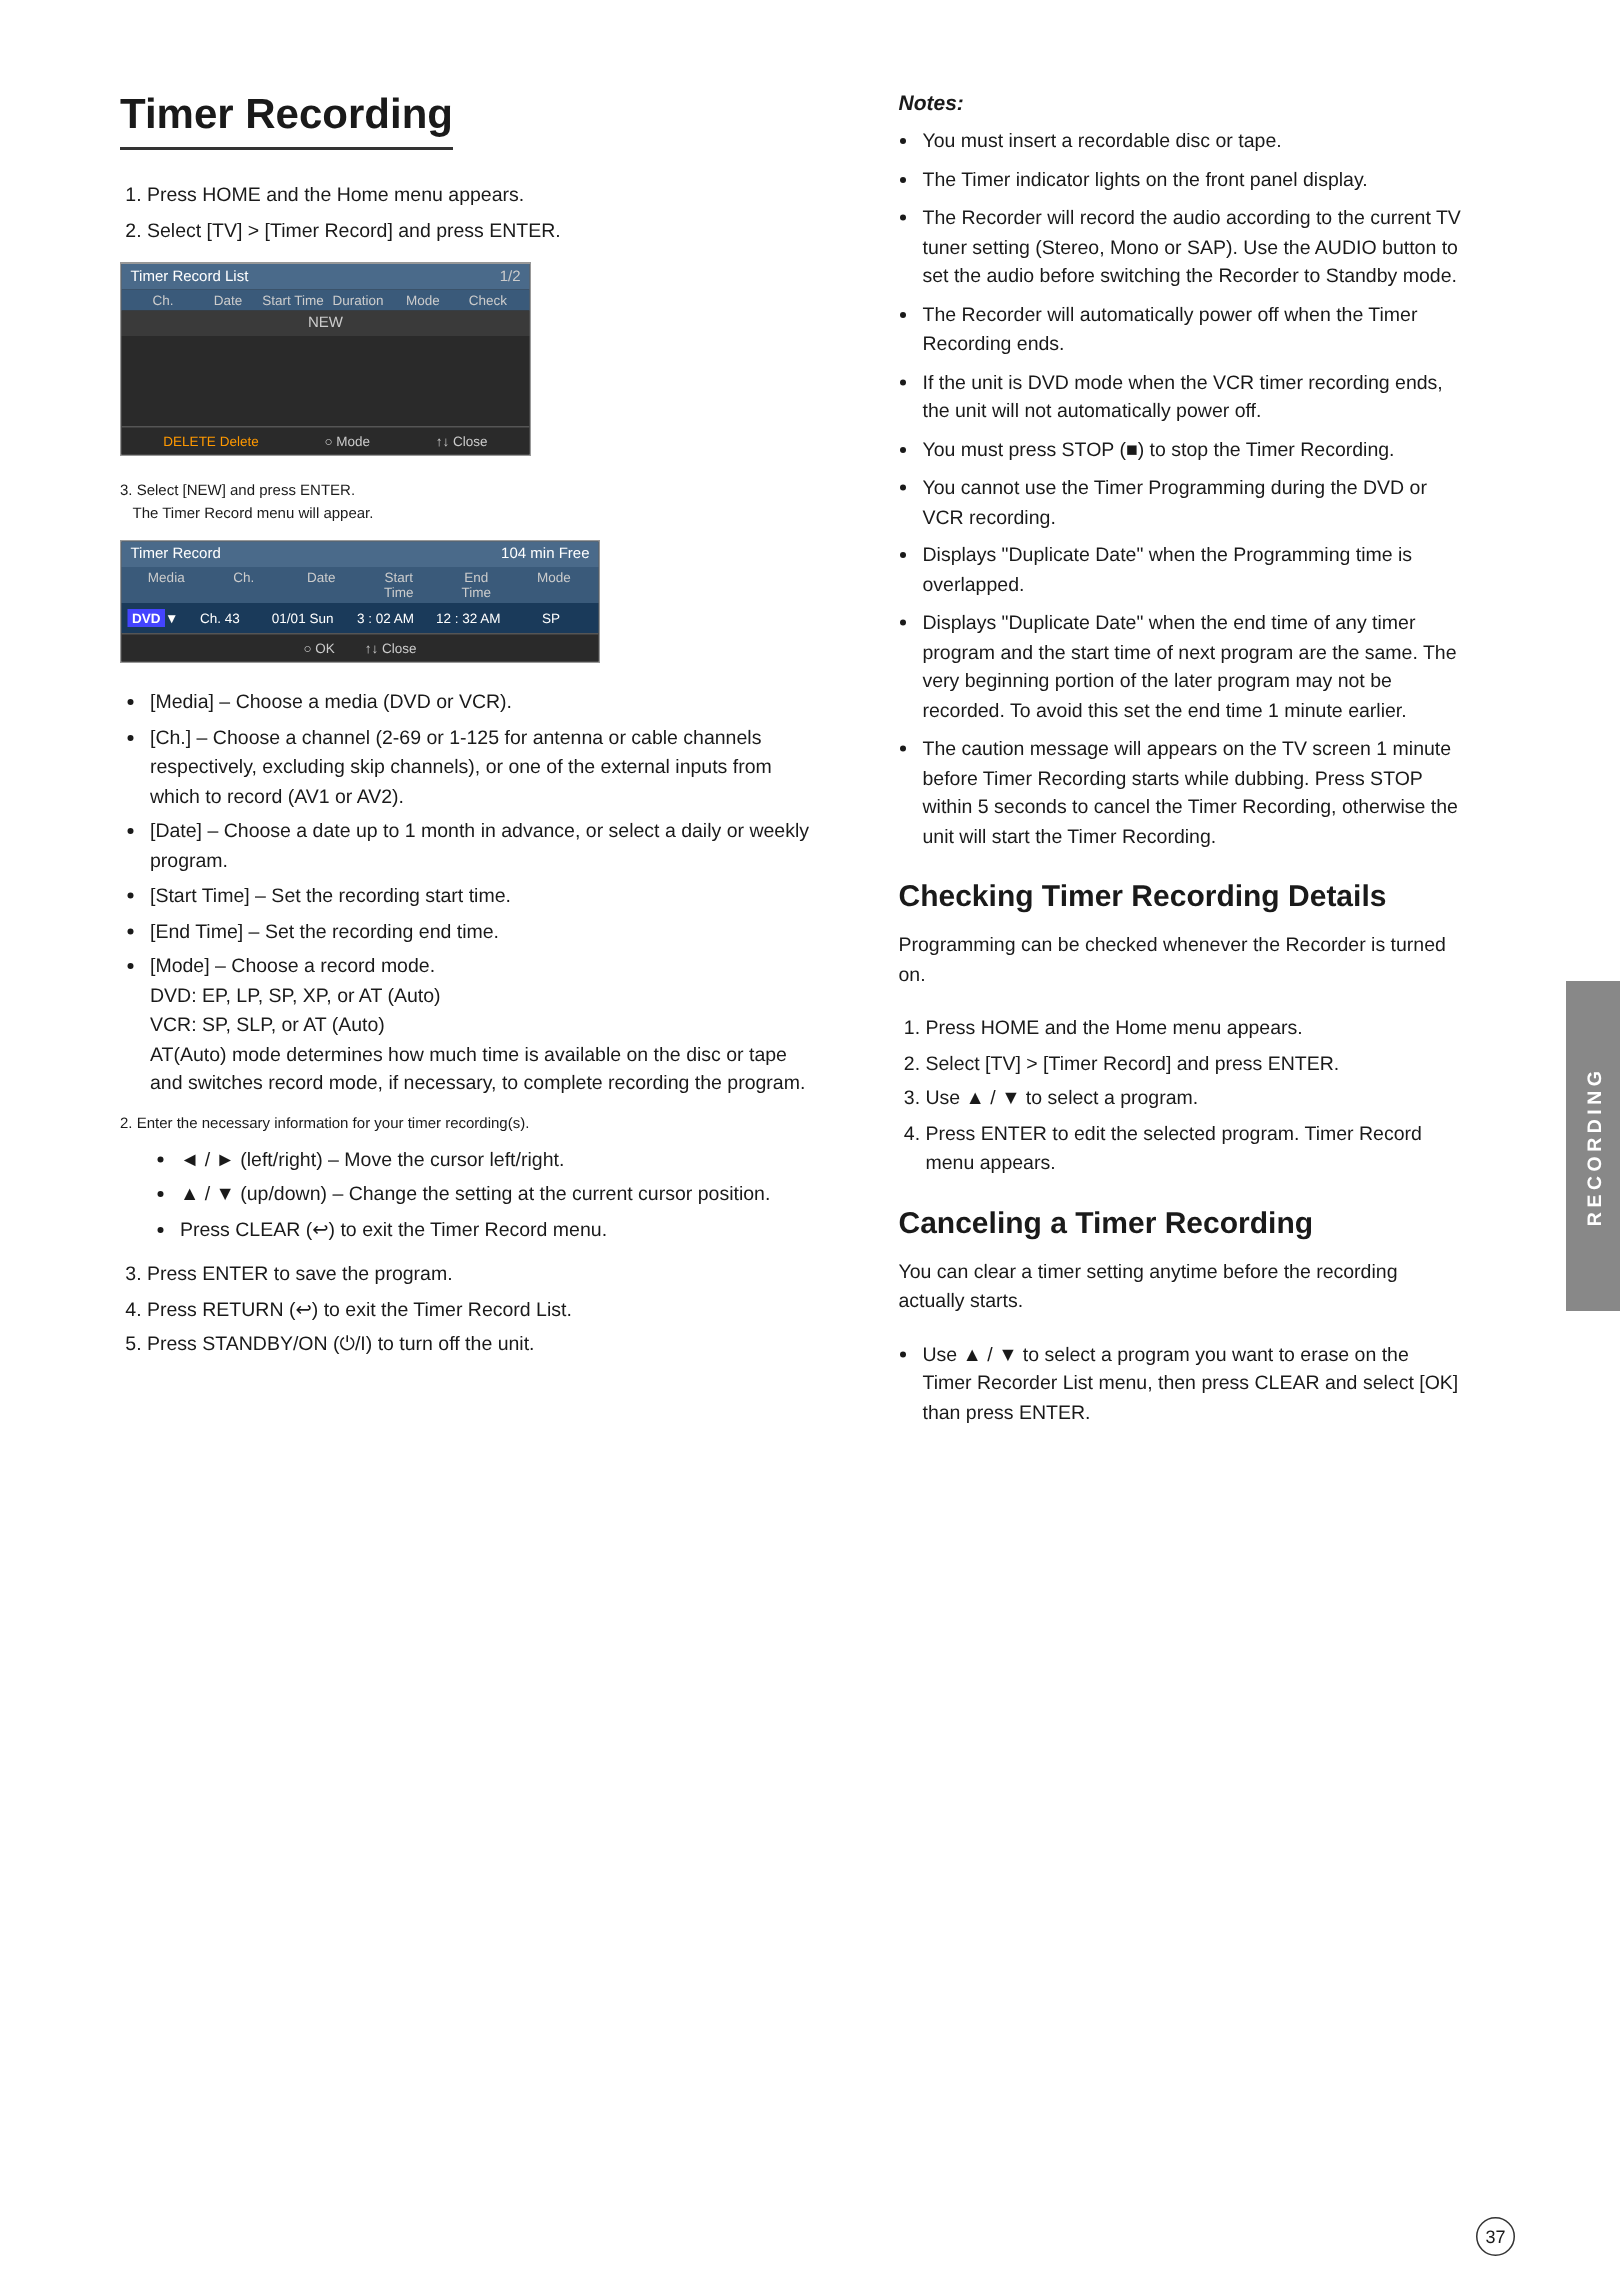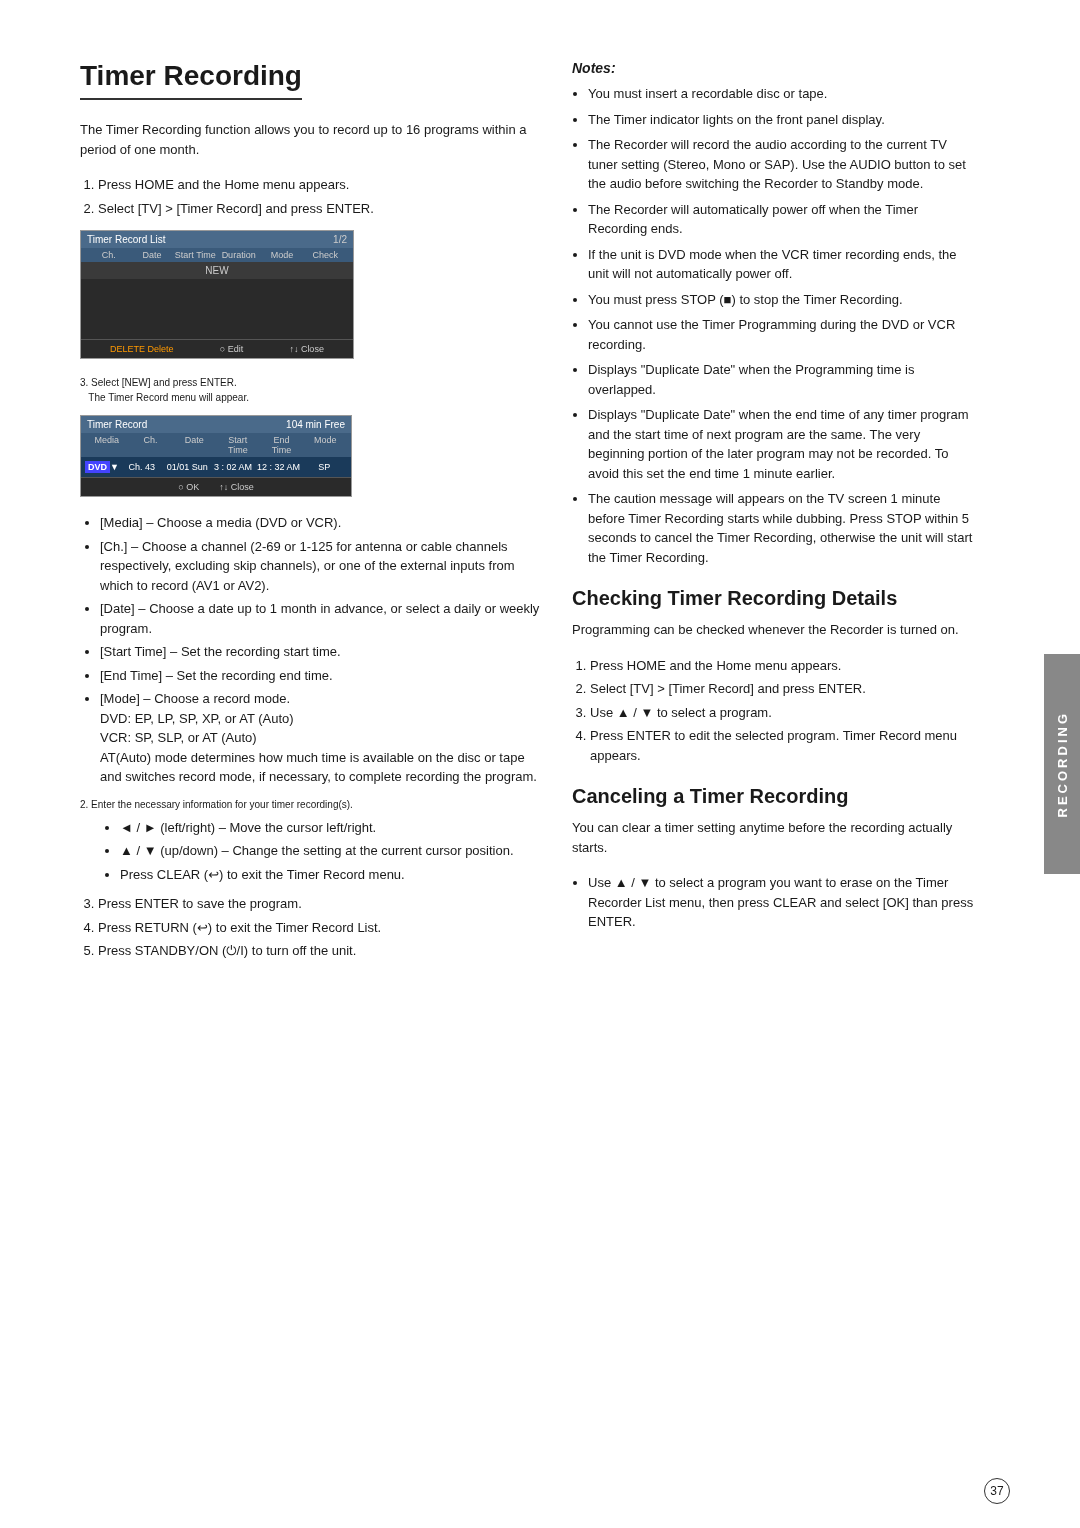--- a/index.html
+++ b/index.html
@@ -40,21 +40,21 @@
       letter-spacing: 3px;
       writing-mode: vertical-rl;
       transform: rotate(180deg);
       text-transform: uppercase;
     }
 
     .content-area {
       padding: 60px 70px 60px 80px;
       width: 1044px;
       display: flex;
-      gap: 32px;
+      gap: 59px;
     }
 
     .left-column {
       flex: 0 0 460px;
     }
 
     .right-column {
       flex: 1;
     }
 
@@ -149,21 +149,21 @@
     .screen-footer .btn-label {
       color: #ff9900;
       font-size: 9px;
     }
 
     
     .timer-record-box {
       border: 1px solid #999;
       background: #2a2a2a;
       margin: 10px 0 16px 0;
-      width: 272px;
+      width: 320px;
     }
 
     .tr-titlebar {
       background: #4a6a8a;
       color: white;
       font-size: 10px;
       padding: 3px 6px;
       display: flex;
       justify-content: space-between;
     }
@@ -303,21 +303,20 @@
   <div class="side-tab">
     <span class="side-tab-text">RECORDING</span>
   </div>
 
   <div class="content-area">
 
     <div class="left-column">
 
       <h1 class="page-title">Timer Recording</h1>
 
-      <p class="intro">The Timer Recording function allows you to record up to 16 programs within a period of one month.</p>
 
       <ol class="main-steps">
         <li>Press HOME and the Home menu appears.</li>
         <li>Select [TV] &gt; [Timer Record] and press ENTER.</li>
       </ol>
 
       
       <div class="screen-box">
         <div class="screen-titlebar">
           <span>Timer Record List</span>
@@ -328,21 +327,21 @@
           <span>Date</span>
           <span>Start Time</span>
           <span>Duration</span>
           <span>Mode</span>
           <span>Check</span>
         </div>
         <div class="screen-new-row">NEW</div>
         <div class="screen-empty-rows"></div>
         <div class="screen-footer">
           <span class="btn-label">DELETE Delete</span>
-          <span>○ Edit</span>
+          <span>○ Mode</span>
           <span>↑↓ Close</span>
         </div>
       </div>
 
       
       <div class="step-item">
         <span>3. Select [NEW] and press ENTER.<br>
         &nbsp;&nbsp;&nbsp;The Timer Record menu will appear.</span>
       </div>
 

